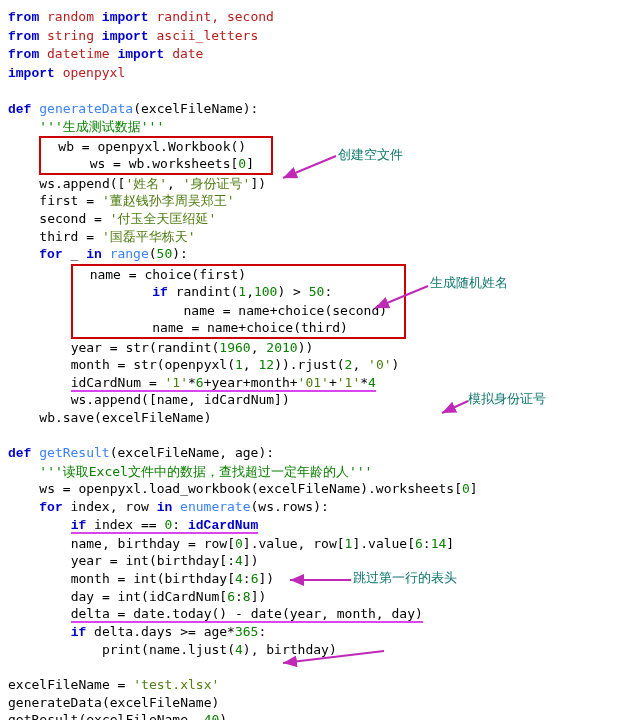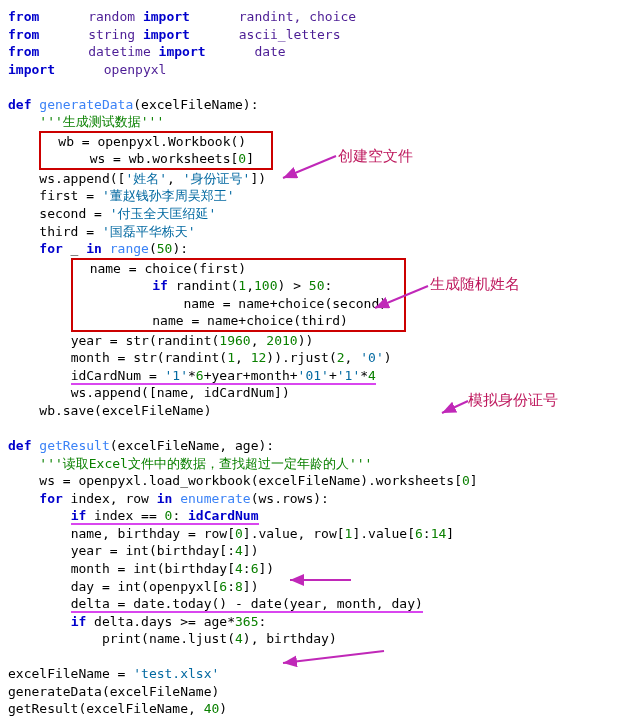--- a/index.html
+++ b/index.html
@@ -6,51 +6,52 @@
     margin: 0;
     padding: 8px;
     font-family: "Courier New", monospace;
     font-size: 13px;
     line-height: 1.35;
     background: #fff;
     color: #000;
     width: 640px;
     box-sizing: border-box;
   }
-  .kw { color: #0000cc; font-weight: bold; }
+  .kw { color: #0000cc; font-weight: bold; font-family: Liberation Mono, monospace; }
   .fn { color: #3b82f6; }
-  .str { color: #0369a1; }
+  .str { color: #4d7c0f; }
   .cmt { color: #0a8000; }
-  .id { color: #4c1d95; margin-left: 41px; }
+  .id { color: #b91c1c; }
   .num { color: #0a8000; }
   .u-red { border-bottom: 2px solid #d946ef; }
   .box-red { border: 2px solid #c00; display: inline-block; padding: 0 17px; }
   pre { margin: 0; white-space: pre; }
   .anno {
     position: absolute;
-    color: #be185d;
+    color: #0f766e;
     font-family: "Microsoft YaHei", sans-serif;
-    font-size: 15px;
+    font-size: 13px;
     font-weight: normal;
     white-space: nowrap;
   }
   .arrow {
     position: absolute;
     pointer-events: none;
   }
   .container { position: relative; }
 </style>
 </head>
 <body>
 
 <div class="container">
 
 <div class="anno" style="left:330px; top:138px;">创建空文件</div>
 <div class="anno" style="left:422px; top:266px;">生成随机姓名</div>
 <div class="anno" style="left:460px; top:382px;">模拟身份证号</div>
+<div class="anno" style="left:345px; top:561px;">跳过第一行的表头</div>
 
 <svg class="arrow" style="left:270px; top:145px;" width="60" height="30">
   <defs>
         <marker id="ah1" markerWidth="8" markerHeight="8" refX="7" refY="3" orient="auto">
           <path d="M0,0 L7,3 L0,6 Z" fill="#c028b8"></path>
         </marker>
       </defs>
   <line x1="58" y1="3" x2="5" y2="25" stroke="#c028b8" stroke-width="2" marker-end="url(#ah1)"></line>
 </svg>
 <svg class="arrow" style="left:362px; top:275px;" width="62" height="30">
@@ -59,53 +60,53 @@
 <svg class="arrow" style="left:430px; top:390px;" width="32" height="20">
   <line x1="30" y1="3" x2="4" y2="15" stroke="#c028b8" stroke-width="2" marker-end="url(#ah1)"></line>
 </svg>
 <svg class="arrow" style="left:278px; top:565px;" width="68" height="15">
   <line x1="65" y1="7" x2="4" y2="7" stroke="#c028b8" stroke-width="2" marker-end="url(#ah1)"></line>
 </svg>
 <svg class="arrow" style="left:270px; top:640px;" width="110" height="20">
   <line x1="106" y1="3" x2="5" y2="15" stroke="#c028b8" stroke-width="2" marker-end="url(#ah1)"></line>
 </svg>
 
-<pre><span class="kw">from</span> <span class="id">random</span> <span class="kw">import</span> <span class="id">randint, choice</span>
+<pre><span class="kw">from</span> <span class="id">random</span> <span class="kw">import</span> <span class="id">randint, second</span>
 <span class="kw">from</span> <span class="id">string</span> <span class="kw">import</span> <span class="id">ascii_letters</span>
 <span class="kw">from</span> <span class="id">datetime</span> <span class="kw">import</span> <span class="id">date</span>
 <span class="kw">import</span> <span class="id">openpyxl</span>
 
 <span class="kw">def</span> <span class="fn">generateData</span><span>(excelFileName):</span>
     <span class="cmt">'''生成测试数据'''</span>
     <span class="box-red"><span>wb = openpyxl.Workbook()</span>
     <span>ws = wb.worksheets[</span><span class="num">0</span><span>]</span></span>
     <span>ws.append([</span><span class="str">'姓名'</span><span>, </span><span class="str">'身份证号'</span><span>])</span>
     <span>first = </span><span class="str">'董赵钱孙李周吴郑王'</span>
     <span>second = </span><span class="str">'付玉全天匡绍延'</span>
     <span>third = </span><span class="str">'国磊平华栋天'</span>
     <span class="kw">for</span><span> _ </span><span class="kw">in</span> <span class="fn">range</span><span>(</span><span class="num">50</span><span>):</span>
         <span class="box-red"><span>name = choice(first)</span>
         <span class="kw">if</span><span> randint(</span><span class="num">1</span><span>,</span><span class="num">100</span><span>) &gt; </span><span class="num">50</span><span>:</span>
             <span>name = name+choice(second)</span>
         <span>name = name+choice(third)</span></span>
         <span>year = str(randint(</span><span class="num">1960</span><span>, </span><span class="num">2010</span><span>))</span>
-        <span>month = str(randint(</span><span class="num">1</span><span>, </span><span class="num">12</span><span>)).rjust(</span><span class="num">2</span><span>, </span><span class="str">'0'</span><span>)</span>
+        <span>month = str(openpyxl(</span><span class="num">1</span><span>, </span><span class="num">12</span><span>)).rjust(</span><span class="num">2</span><span>, </span><span class="str">'0'</span><span>)</span>
         <span class="u-red"><span>idCardNum = </span><span class="str">'1'</span><span>*</span><span class="num">6</span><span>+year+month+</span><span class="str">'01'</span><span>+</span><span class="str">'1'</span><span>*</span><span class="num">4</span></span>
         <span>ws.append([name, idCardNum])</span>
     <span>wb.save(excelFileName)</span>
 
 <span class="kw">def</span> <span class="fn">getResult</span><span>(excelFileName, age):</span>
     <span class="cmt">'''读取Excel文件中的数据，查找超过一定年龄的人'''</span>
     <span>ws = openpyxl.load_workbook(excelFileName).worksheets[</span><span class="num">0</span><span>]</span>
     <span class="kw">for</span><span> index, row </span><span class="kw">in</span> <span class="fn">enumerate</span><span>(ws.rows):</span>
         <span class="u-red"><span class="kw">if</span><span> index == </span><span class="num">0</span><span>: </span><span class="kw">idCardNum</span></span>
         <span>name, birthday = row[</span><span class="num">0</span><span>].value, row[</span><span class="num">1</span><span>].value[</span><span class="num">6</span><span>:</span><span class="num">14</span><span>]</span>
         <span>year = int(birthday[:</span><span class="num">4</span><span>])</span>
         <span>month = int(birthday[</span><span class="num">4</span><span>:</span><span class="num">6</span><span>])</span>
-        <span>day = int(openpyxl[</span><span class="num">6</span><span>:</span><span class="num">8</span><span>])</span>
+        <span>day = int(idCardNum[</span><span class="num">6</span><span>:</span><span class="num">8</span><span>])</span>
         <span class="u-red"><span>delta = date.today() - date(year, month, day)</span></span>
         <span class="kw">if</span><span> delta.days &gt;= age*</span><span class="num">365</span><span>:</span>
             <span>print(name.ljust(</span><span class="num">4</span><span>), birthday)</span>
 
 <span>excelFileName = </span><span class="str">'test.xlsx'</span>
 <span>generateData(excelFileName)</span>
 <span>getResult(excelFileName, </span><span class="num">40</span><span>)</span>
 </pre>
 
 </div>

